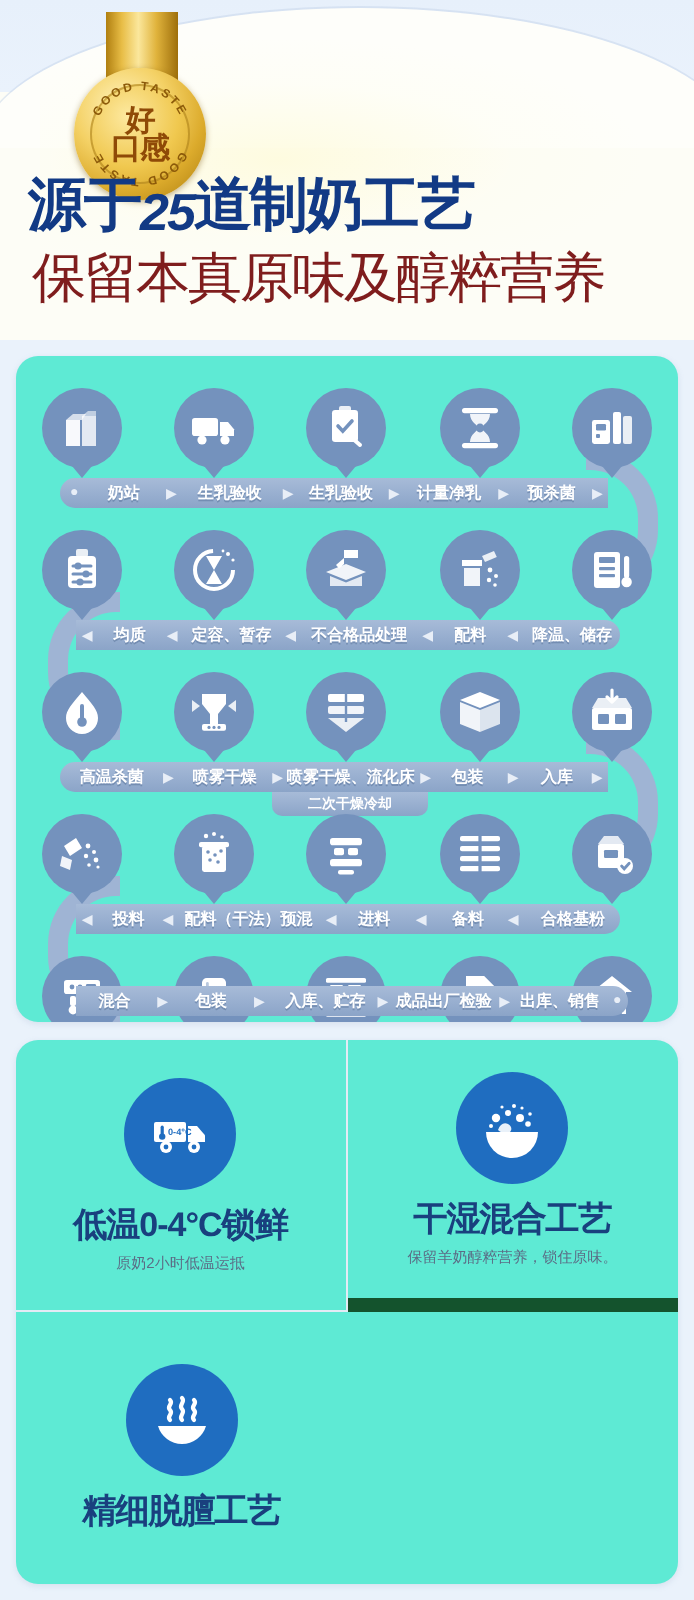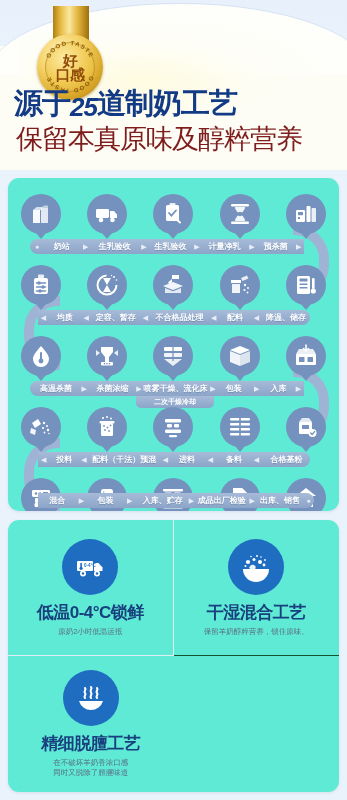--- a/index.html
+++ b/index.html
@@ -78,21 +78,21 @@
     border-bottom-left-radius:5px;border-bottom-right-radius:5px;
     color:#fff;font-size:7px;font-weight:bold;display:flex;align-items:center;justify-content:center;
     white-space:nowrap;}
 
   
   .feat-card{top:520px;height:272px;}
   .feats{position:absolute;left:0;top:0;width:331px;height:272px;
     display:grid;grid-template-columns:1fr 1fr;grid-template-rows:1fr 1fr;}
   .feat{display:flex;flex-direction:column;align-items:center;justify-content:center;position:relative;}
   .feat.bl{border-right:1px solid #e3ebf5;border-bottom:1px solid #e3ebf5;}
-  .feat.br{border-bottom:1px solid #14532d;}
+  .feat.br{border-bottom:7px solid #14532d;}
   .feat.tl{border-right:1px solid #e3ebf5;}
   .fcirc{width:56px;height:56px;border-radius:50%;background:#1f6dc0;
     display:flex;align-items:center;justify-content:center;margin-bottom:6px;}
   .ftitle{color:#19407e;font-size:17px;font-weight:bold;letter-spacing:-.5px;white-space:nowrap;}
   .fsub{color:#5b6d86;font-size:7.5px;line-height:10px;text-align:center;margin-top:3px;}
 </style>
 </head>
 <body>
 
 <div class="page">
@@ -388,21 +388,21 @@
                 </g>
                 <path d="M13 2v6m0 0l-2.5-2.5M13 8l2.5-2.5" stroke="#fff" stroke-width="1.6" fill="none" stroke-linecap="round"></path>
               </svg>
           <div class="nub"></div>
             </div>
           </div>
       </div>
       <div class="bar rnd-l" style="left:22px;top:203px;width:274px;">
         <span class="step" style="width:48px;margin-left:4px">高温杀菌</span>
         <span class="arw" style="width:14px;text-align:center">▶</span>
-        <span class="step" style="width:48px">杀菌浓缩</span>
+        <span class="step" style="width:48px">喷雾干燥</span>
         <span class="arw" style="width:10px;text-align:center">▶</span>
         <span class="step" style="width:68px">喷雾干燥、流化床</span>
         <span class="arw" style="width:12px;text-align:center">▶</span>
         <span class="step" style="width:34px">包装</span>
         <span class="arw" style="width:16px;text-align:center">▶</span>
         <span class="step" style="width:32px">入库</span>
         <span class="arw" style="width:12px;text-align:center">▶</span>
       </div>
       <div class="sub2" style="left:128px;top:218px;width:78px;">二次干燥冷却</div>
 
@@ -648,22 +648,18 @@
           <svg width="34" height="34" viewBox="0 0 34 34">
             <path d="M5 20a12.5 12.5 0 0024 0z" fill="#fff"></path>
             <g stroke="#fff" stroke-width="2.1" fill="none" stroke-linecap="round">
               <path d="M11 17c-2-2 2-3 0-5s2-3 0-5"></path>
               <path d="M17 17c-2-2 2-3.5 0-5.5s2-3.5 0-5.5"></path>
               <path d="M23 17c-2-2 2-3 0-5s2-3 0-5"></path>
             </g>
           </svg>
         </div>
         <div class="ftitle">精细脱膻工艺</div>
-        <div class="fsub">
-          <span>在不破坏羊奶香浓口感</span><br>
-          <span>同时又脱除了膻腥味道</span>
-        </div>
       </div>
 
     </div>
   </div>
 
 </div>
 
 </body></html>

